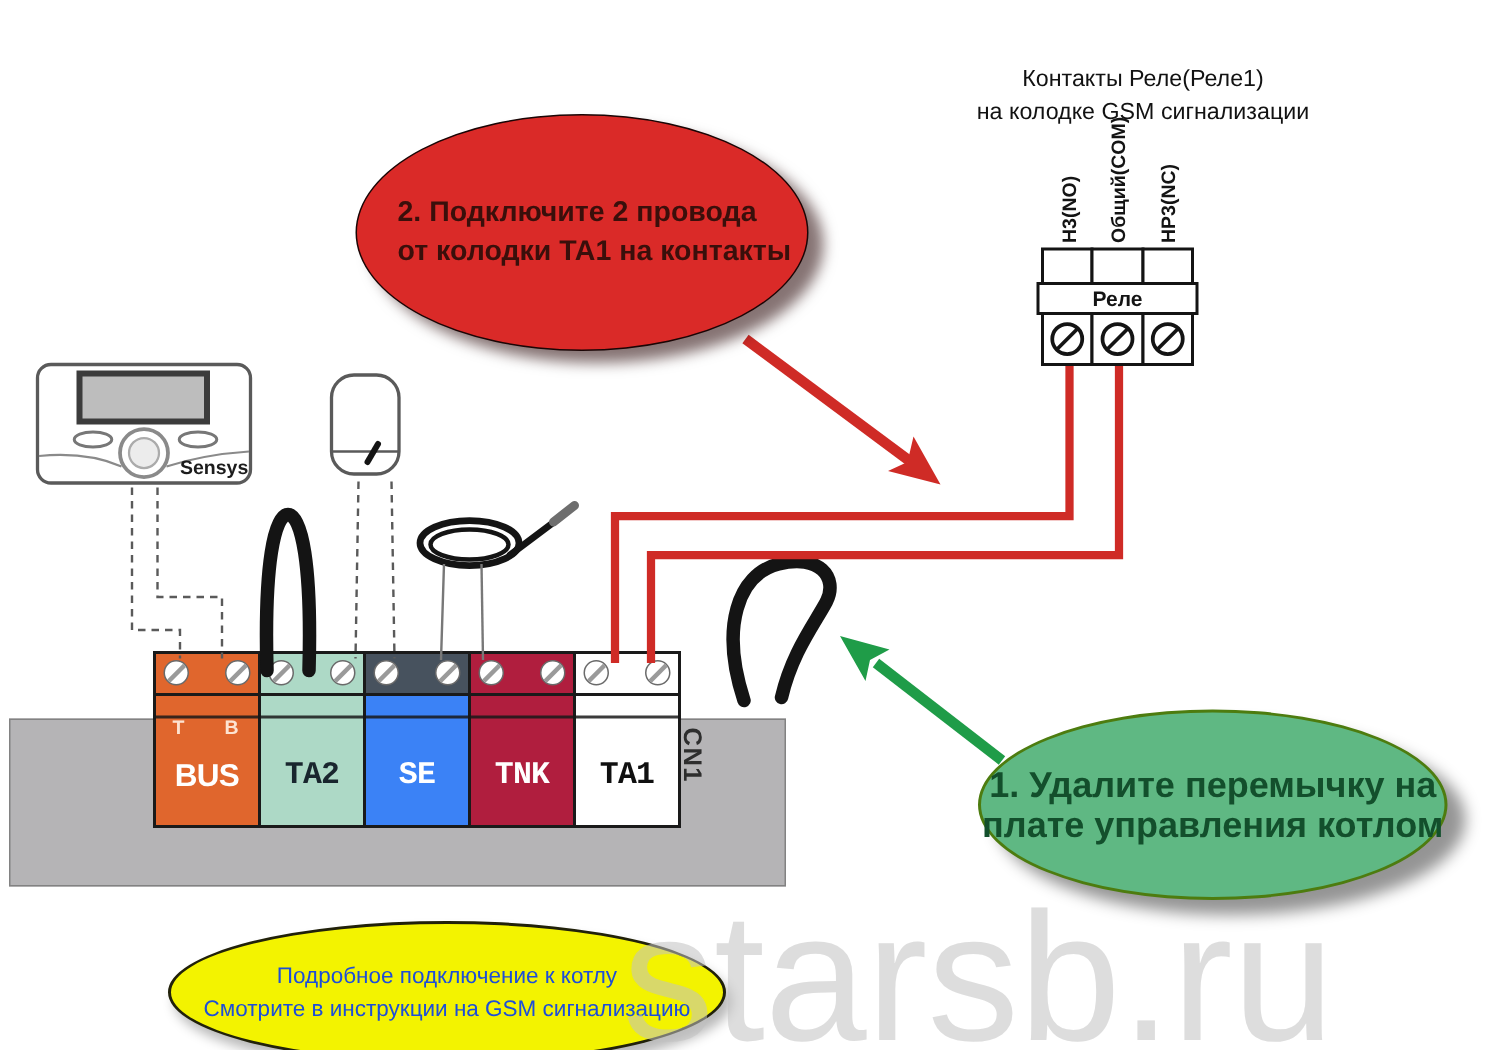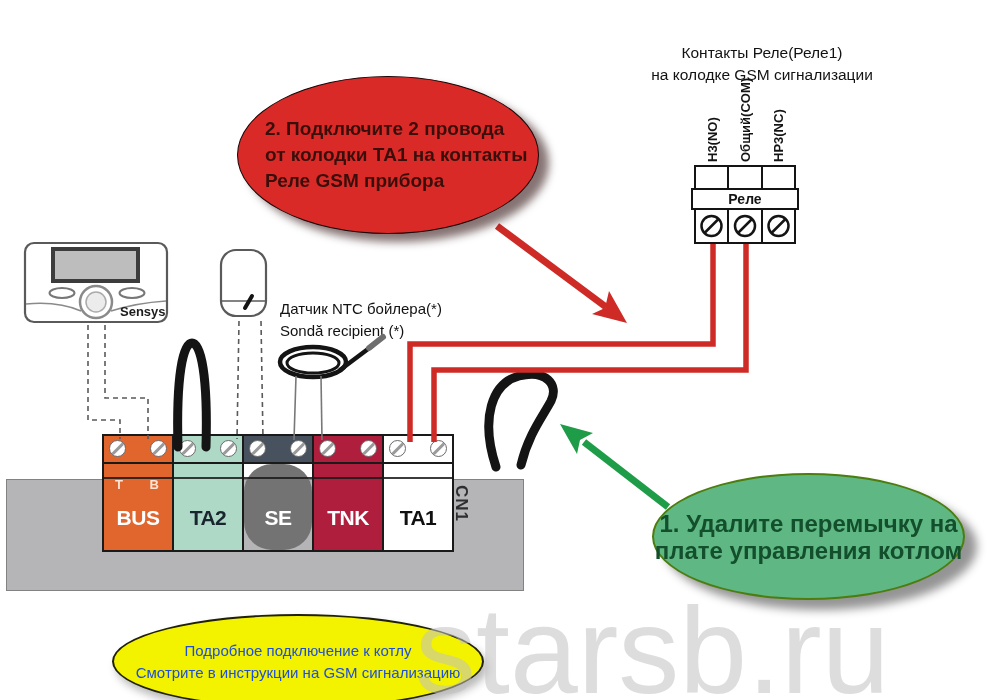--- a/index.html
+++ b/index.html
@@ -30,21 +30,21 @@
   .sensys{font-size:13px;font-weight:bold;fill:#1c1c1c;}
 
   
   .board{position:absolute;left:6px;top:443px;width:518px;height:112px;
          background:var(--board-gray);border:1.5px solid #828282;box-sizing:border-box;z-index:10;}
   .cn1{position:absolute;left:451px;top:449px;writing-mode:vertical-rl;
        font-size:17px;font-weight:bold;letter-spacing:1px;color:#2e2e2e;z-index:25;}
   .tblock{position:absolute;left:102px;top:398px;width:352px;height:118px;display:flex;
           border:2px solid #1a1a1a;box-sizing:border-box;z-index:20;}
   .tcol{flex:1;display:flex;flex-direction:column;box-sizing:border-box;}
-  .tcol + .tcol{border-left:2px solid #1a1a1a;}
+  .tcol + .tcol{border-left:2px solid #1a1a1a;font-family:Liberation Mono, monospace;}
   .strip{height:28px;box-sizing:border-box;border-bottom:2px solid #1a1a1a;
          display:flex;justify-content:space-between;padding:4px 5px 0 5px;}
   .screw{width:17px;height:17px;border:1.5px solid #6a6a6a;border-radius:50%;
          background:#fff;position:relative;overflow:hidden;box-sizing:border-box;flex:0 0 auto;}
   .screw::after{content:"";position:absolute;top:6px;left:-3px;width:22px;height:2.5px;
          background:#9a9a9a;transform:rotate(-45deg);}
   .tbody{flex:1;position:relative;}
   .tlabel{position:absolute;left:0;right:0;top:42px;text-align:center;
           font-size:21px;font-weight:bold;letter-spacing:-0.5px;}
   .sub{position:absolute;top:13px;left:11px;right:13px;display:flex;justify-content:space-between;
@@ -106,21 +106,21 @@
       </div>
       <div class="tbody" style="background-color: rgb(173, 217, 198);">
         <div class="tlabel" style="color: rgb(25, 38, 46);">TA2</div>
       </div>
     </div>
     <div class="tcol">
       <div class="strip" style="background-color: rgb(71, 82, 94);">
         <span class="screw"></span>
         <span class="screw"></span>
       </div>
-      <div class="tbody" style="background-color: #737373; border-radius: 28px;">
+      <div class="tbody" style="background-color: #3b82f6;">
         <div class="tlabel" style="color: rgb(255, 255, 255);">SE</div>
       </div>
     </div>
     <div class="tcol">
       <div class="strip" style="background-color: rgb(176, 30, 62);">
         <span class="screw"></span>
         <span class="screw"></span>
       </div>
       <div class="tbody" style="background-color: rgb(176, 30, 62);">
         <div class="tlabel" style="color: rgb(255, 255, 255);">TNK</div>
@@ -131,24 +131,20 @@
         <span class="screw"></span>
         <span class="screw"></span>
       </div>
       <div class="tbody" style="background-color: rgb(255, 255, 255);">
         <div class="tlabel" style="color: rgb(16, 16, 16);">TA1</div>
       </div>
     </div>
   </div>
   <div class="tdivider"></div>
 
-  <div class="ntc-note">
-    <div>Датчик NTC бойлера(*)</div>
-    <div>Sondă recipient (*)</div>
-  </div>
 
   <svg id="layer" width="1000" height="700" viewBox="0 0 1000 700">
 
     <g>
       <polyline class="dash" points="88,289 88,384 120,384 120,403"></polyline>
       <polyline class="dash" points="105,289 105,362 148,362 148,403"></polyline>
     </g>
     <g>
       <line class="dash" x1="239" y1="285" x2="237" y2="403"></line>
       <line class="dash" x1="261" y1="285" x2="263" y2="403"></line>
@@ -223,21 +219,20 @@
       </g>
       <text class="svgtxt relcontact" transform="rotate(-90 717 126)" x="717" y="126">Н3(NO)</text>
       <text class="svgtxt relcontact" transform="rotate(-90 750 126)" x="750" y="126">Общий(COM)</text>
       <text class="svgtxt relcontact" transform="rotate(-90 783 126)" x="783" y="126">НР3(NC)</text>
     </g>
   </svg>
 
   <div class="callout co-red" style="background-color: rgb(218, 42, 40); color: rgb(58, 15, 11);">
     <div>2. Подключите 2 провода</div>
     <div>от колодки ТА1 на контакты</div>
-    <div>Реле GSM прибора</div>
   </div>
 
   <div class="callout co-green" style="background-color: rgb(95, 184, 131); color: rgb(19, 79, 44);">
     <div>1. Удалите перемычку на</div>
     <div>плате управления котлом</div>
   </div>
 
   <div class="callout co-yellow" style="background-color: rgb(243, 243, 0); color: #1d4ed8;">
     <div>Подробное подключение к котлу</div>
     <div>Смотрите в инструкции на GSM сигнализацию</div>

